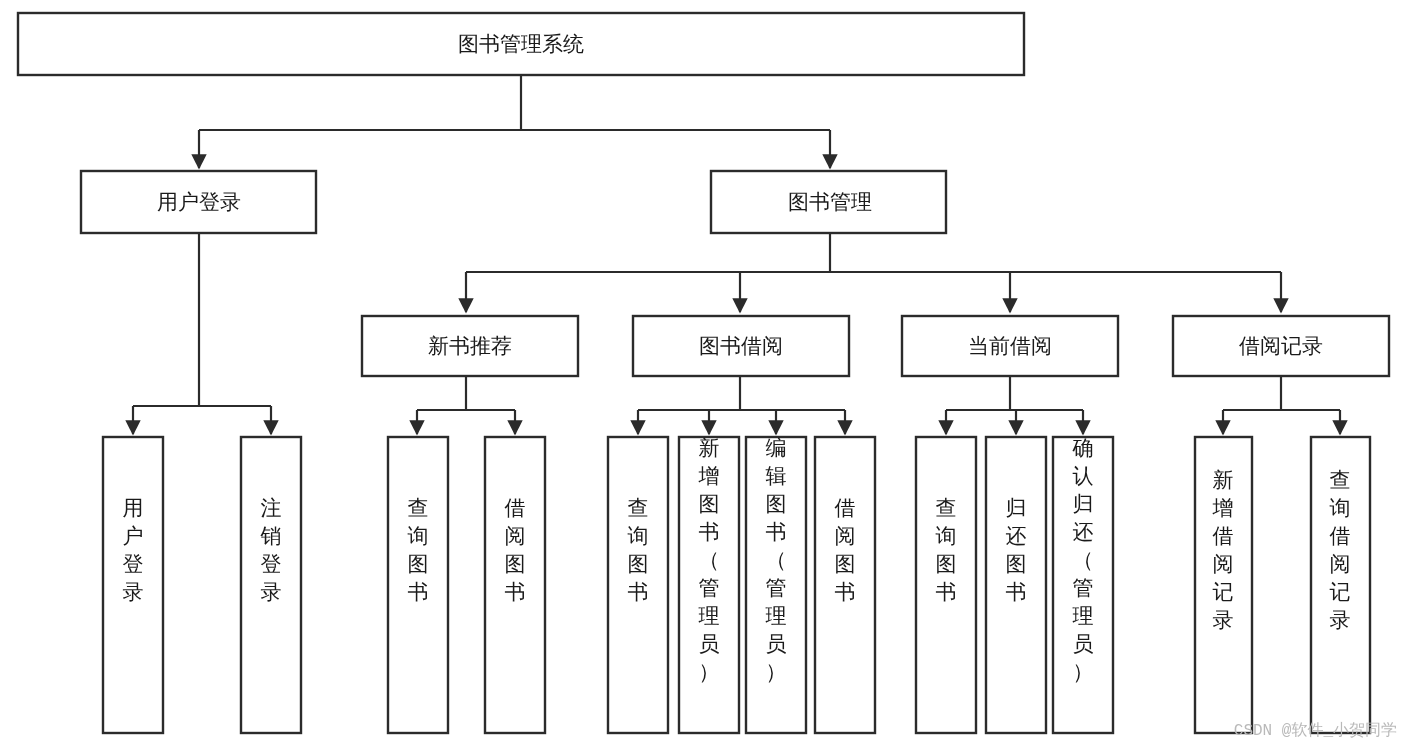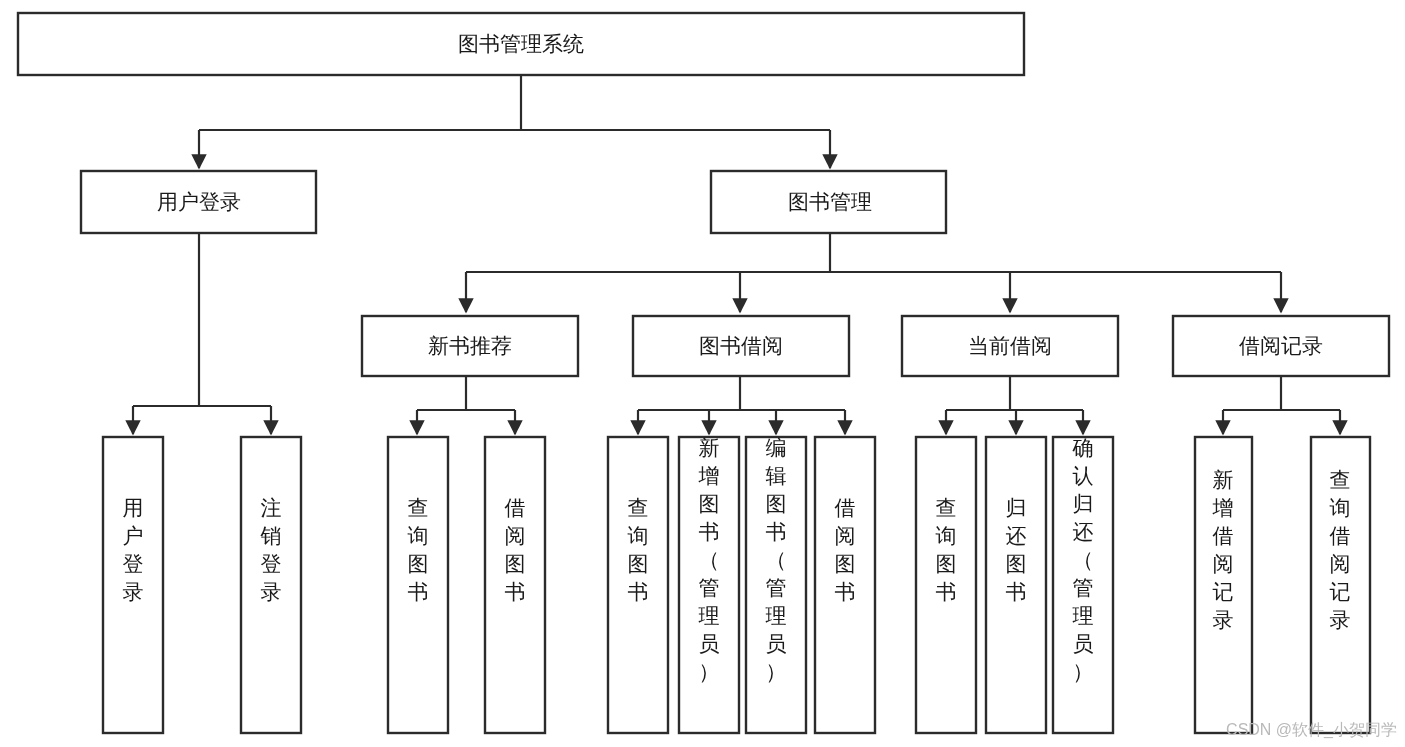--- a/index.html
+++ b/index.html
@@ -43,21 +43,21 @@
   .node-label-v {
     font-family: "Liberation Sans", "DejaVu Sans", sans-serif;
     font-size: 21px;
     fill: #1a1a1a;
     text-anchor: middle;
   }
   .watermark {
     position: absolute;
     right: 8px;
     bottom: 6px;
-    font-family: Liberation Sans, sans-serif;
+    font-family: Liberation Mono, monospace;
     font-size: 16px;
     color: #b9b9b9;
     white-space: nowrap;
     user-select: none;
   }
 </style>
 </head>
 <body>
 
 <div id="diagram-root">

